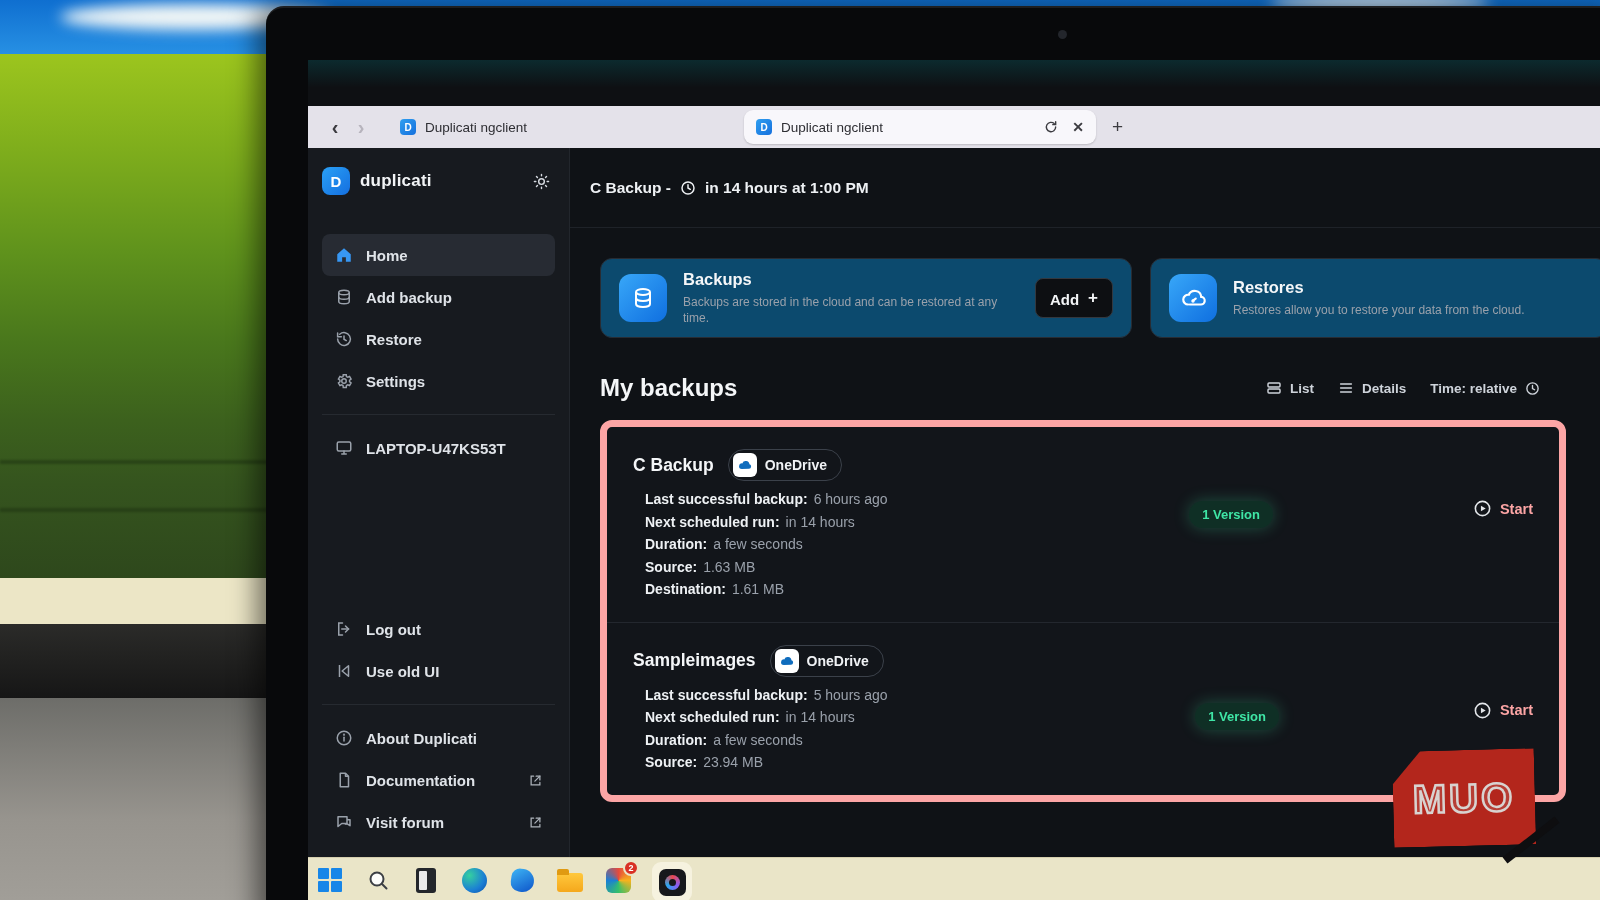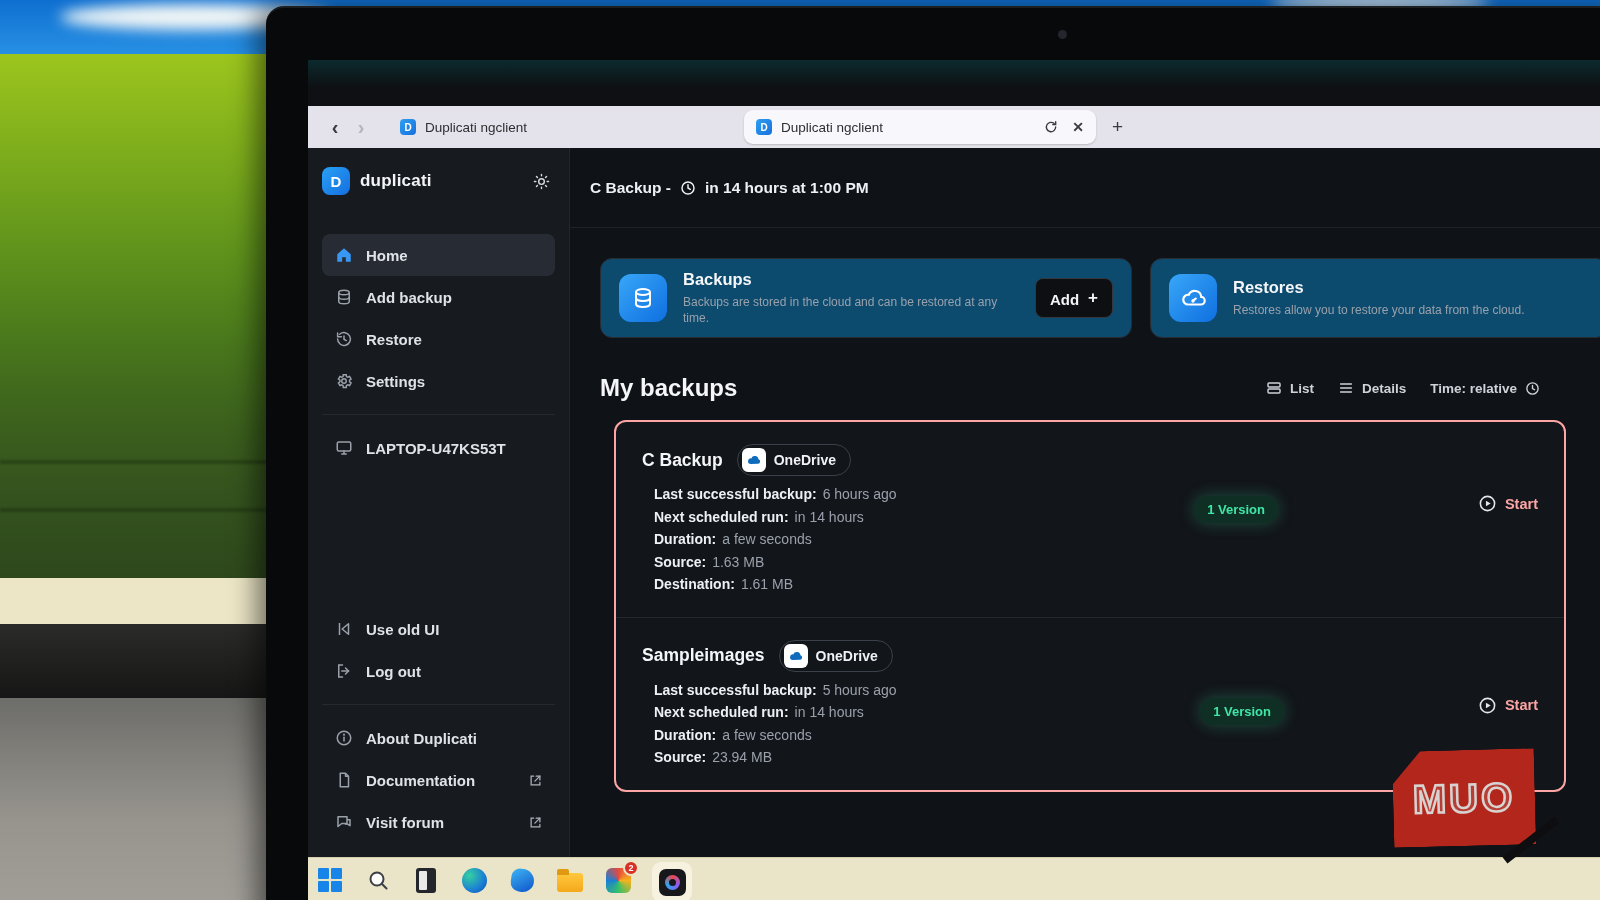--- a/index.html
+++ b/index.html
@@ -75,21 +75,21 @@
   .card-desc { font-size:12px; color:#9aa1ab; line-height:1.35; max-width:345px; }
   .add-btn { margin-left:auto; display:flex; align-items:flex-end; gap:9px; background:#0d0f12; border:1px solid #33383f; border-radius:8px; padding:9px 14px; font-size:15px; font-weight:700; color:#f2f4f6; }
   .plus-glyph { font-size:17px; font-weight:700; }
 
   .section-row { display:flex; align-items:center; margin:36px 86px 0 30px; }
   .section-title { font-size:24px; font-weight:700; color:#f4f6f8; }
   .view-controls { margin-left:auto; display:flex; align-items:center; gap:24px; }
   .view-btn { display:flex; align-items:center; gap:8px; font-size:13.5px; font-weight:700; color:#ced3da; }
   .view-btn .ic { display:grid; place-items:center; }
 
-  .backup-list { margin:18px 60px 0 44px; border:2px solid #fca5a5; border-radius:12px; background:#12151a; overflow:hidden; }
+  .backup-list { margin:18px 60px 0 30px; border:7px solid #fca5a5; border-radius:12px; background:#12151a; overflow:hidden; }
   .entry { position:relative; padding:22px 26px 18px; }
   .entry + .entry { border-top:1px solid #23272e; }
   .entry-title-row { display:flex; align-items:center; gap:14px; margin-bottom:10px; }
   .entry-name { font-size:17.5px; font-weight:700; color:#f4f6f8; }
   .provider-pill { display:flex; align-items:center; gap:8px; border:1px solid #3b414a; border-radius:999px; padding:3px 14px 3px 4px; }
   .od-box { width:24px; height:24px; background:#fff; border-radius:6px; display:grid; place-items:center; }
   .provider-name { font-size:14px; font-weight:700; color:#f0f2f5; }
   .stat-line { font-size:14px; margin:6.5px 0; color:#9aa1ab; }
   .stat-label { font-weight:700; color:#eef1f4; margin-right:6px;padding-left:12px; }
   .version-badge { position:absolute; right:286px; top:74px; background:#0f2f25; color:#3fe6a6; font-size:13px; font-weight:700; padding:6px 13px; border-radius:999px; box-shadow:0 0 16px rgba(63,230,166,.28); }
@@ -235,36 +235,36 @@
                   </svg>
               </span>
               <span>LAPTOP-U47KS53T</span>
             </div>
           </div>
 
           <div class="side-spacer"></div>
 
           <div class="nav-item">
             <span class="ic">
-              <svg width="18" height="18" viewBox="0 0 24 24" fill="none" stroke="currentColor" stroke-width="2" stroke-linejoin="round">
-                  <path d="M6 4v16"></path>
-                  <path d="M18 5 9.5 12 18 19Z"></path>
-                </svg>
-            </span>
-            <span>Use old UI</span>
-          </div>
-          <div class="nav-item">
-            <span class="ic">
               <svg width="18" height="18" viewBox="0 0 24 24" fill="none" stroke="currentColor" stroke-width="2" stroke-linecap="round">
                   <path d="M10 4H5v16h5"></path>
                   <path d="M14 8l4 4-4 4"></path>
                   <path d="M18 12H9"></path>
                 </svg>
             </span>
             <span>Log out</span>
+          </div>
+          <div class="nav-item">
+            <span class="ic">
+              <svg width="18" height="18" viewBox="0 0 24 24" fill="none" stroke="currentColor" stroke-width="2" stroke-linejoin="round">
+                  <path d="M6 4v16"></path>
+                  <path d="M18 5 9.5 12 18 19Z"></path>
+                </svg>
+            </span>
+            <span>Use old UI</span>
           </div>
           <div class="side-divider"></div>
           <div class="nav-item">
             <span class="ic">
               <svg width="18" height="18" viewBox="0 0 24 24" fill="none" stroke="currentColor" stroke-width="2" stroke-linecap="round">
                   <circle cx="12" cy="12" r="9"></circle>
                   <path d="M12 11v5"></path>
                   <circle cx="12" cy="7.5" r="0.5" fill="currentColor"></circle>
                 </svg>
             </span>

